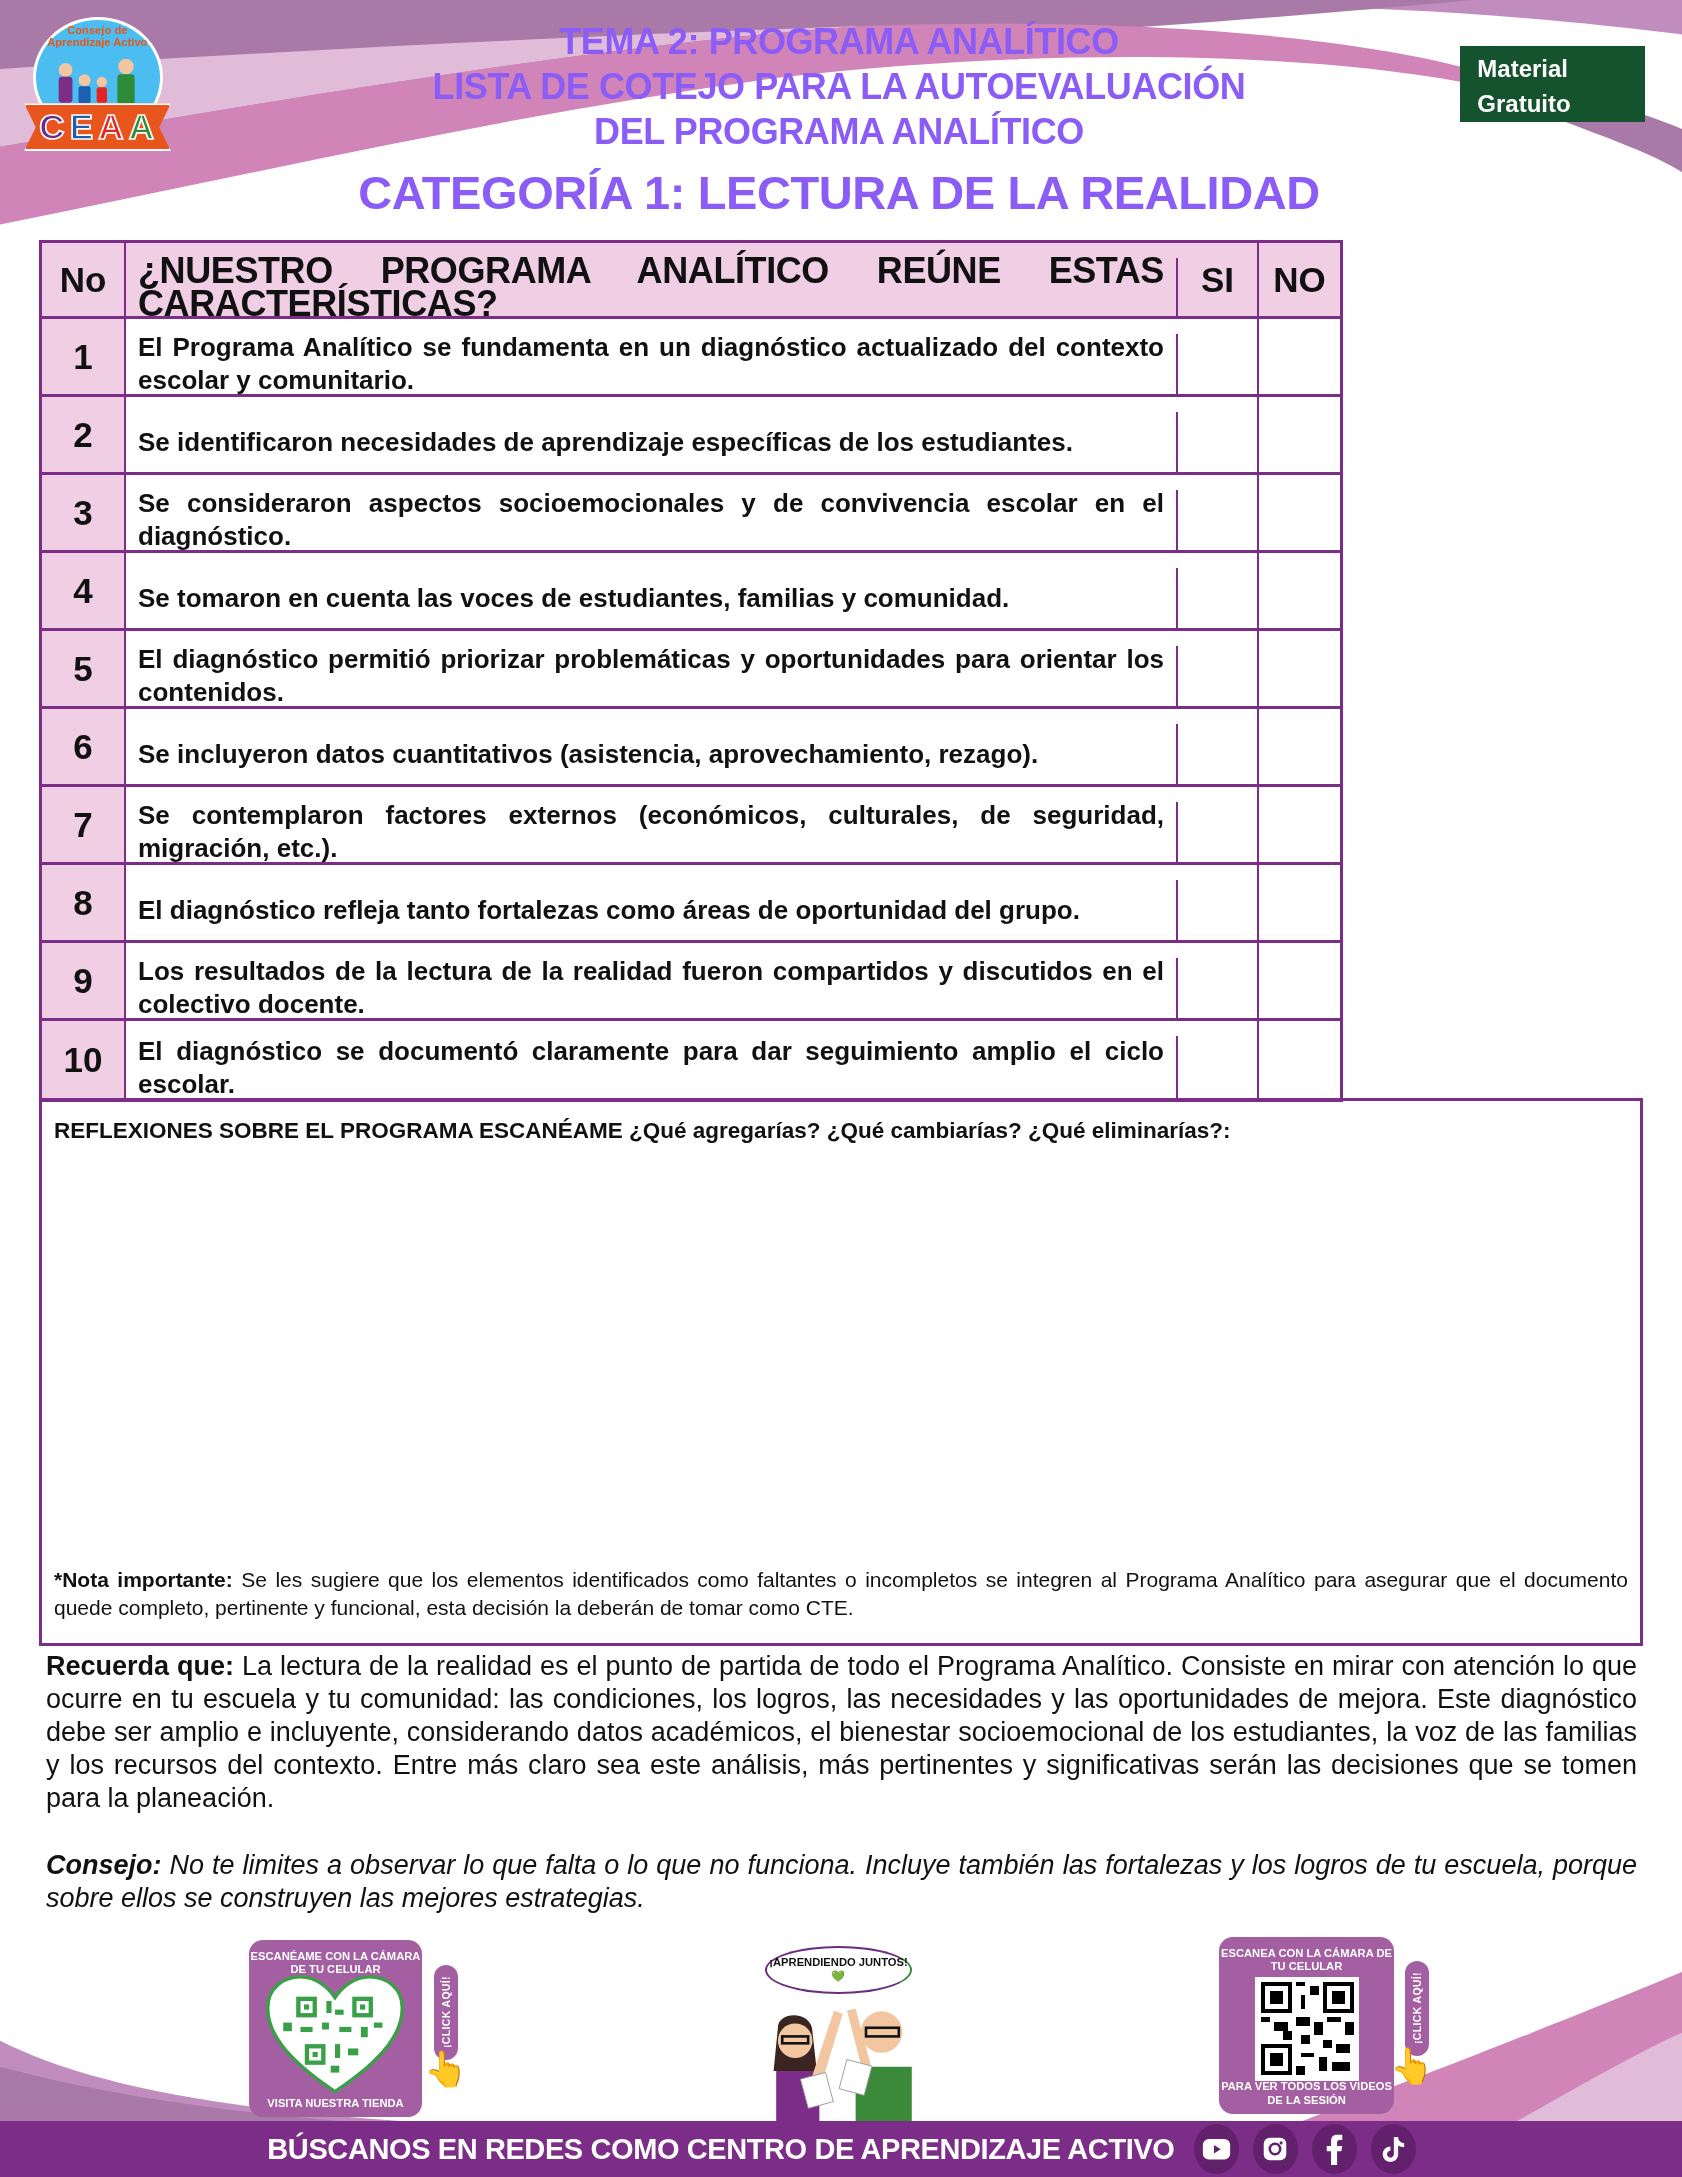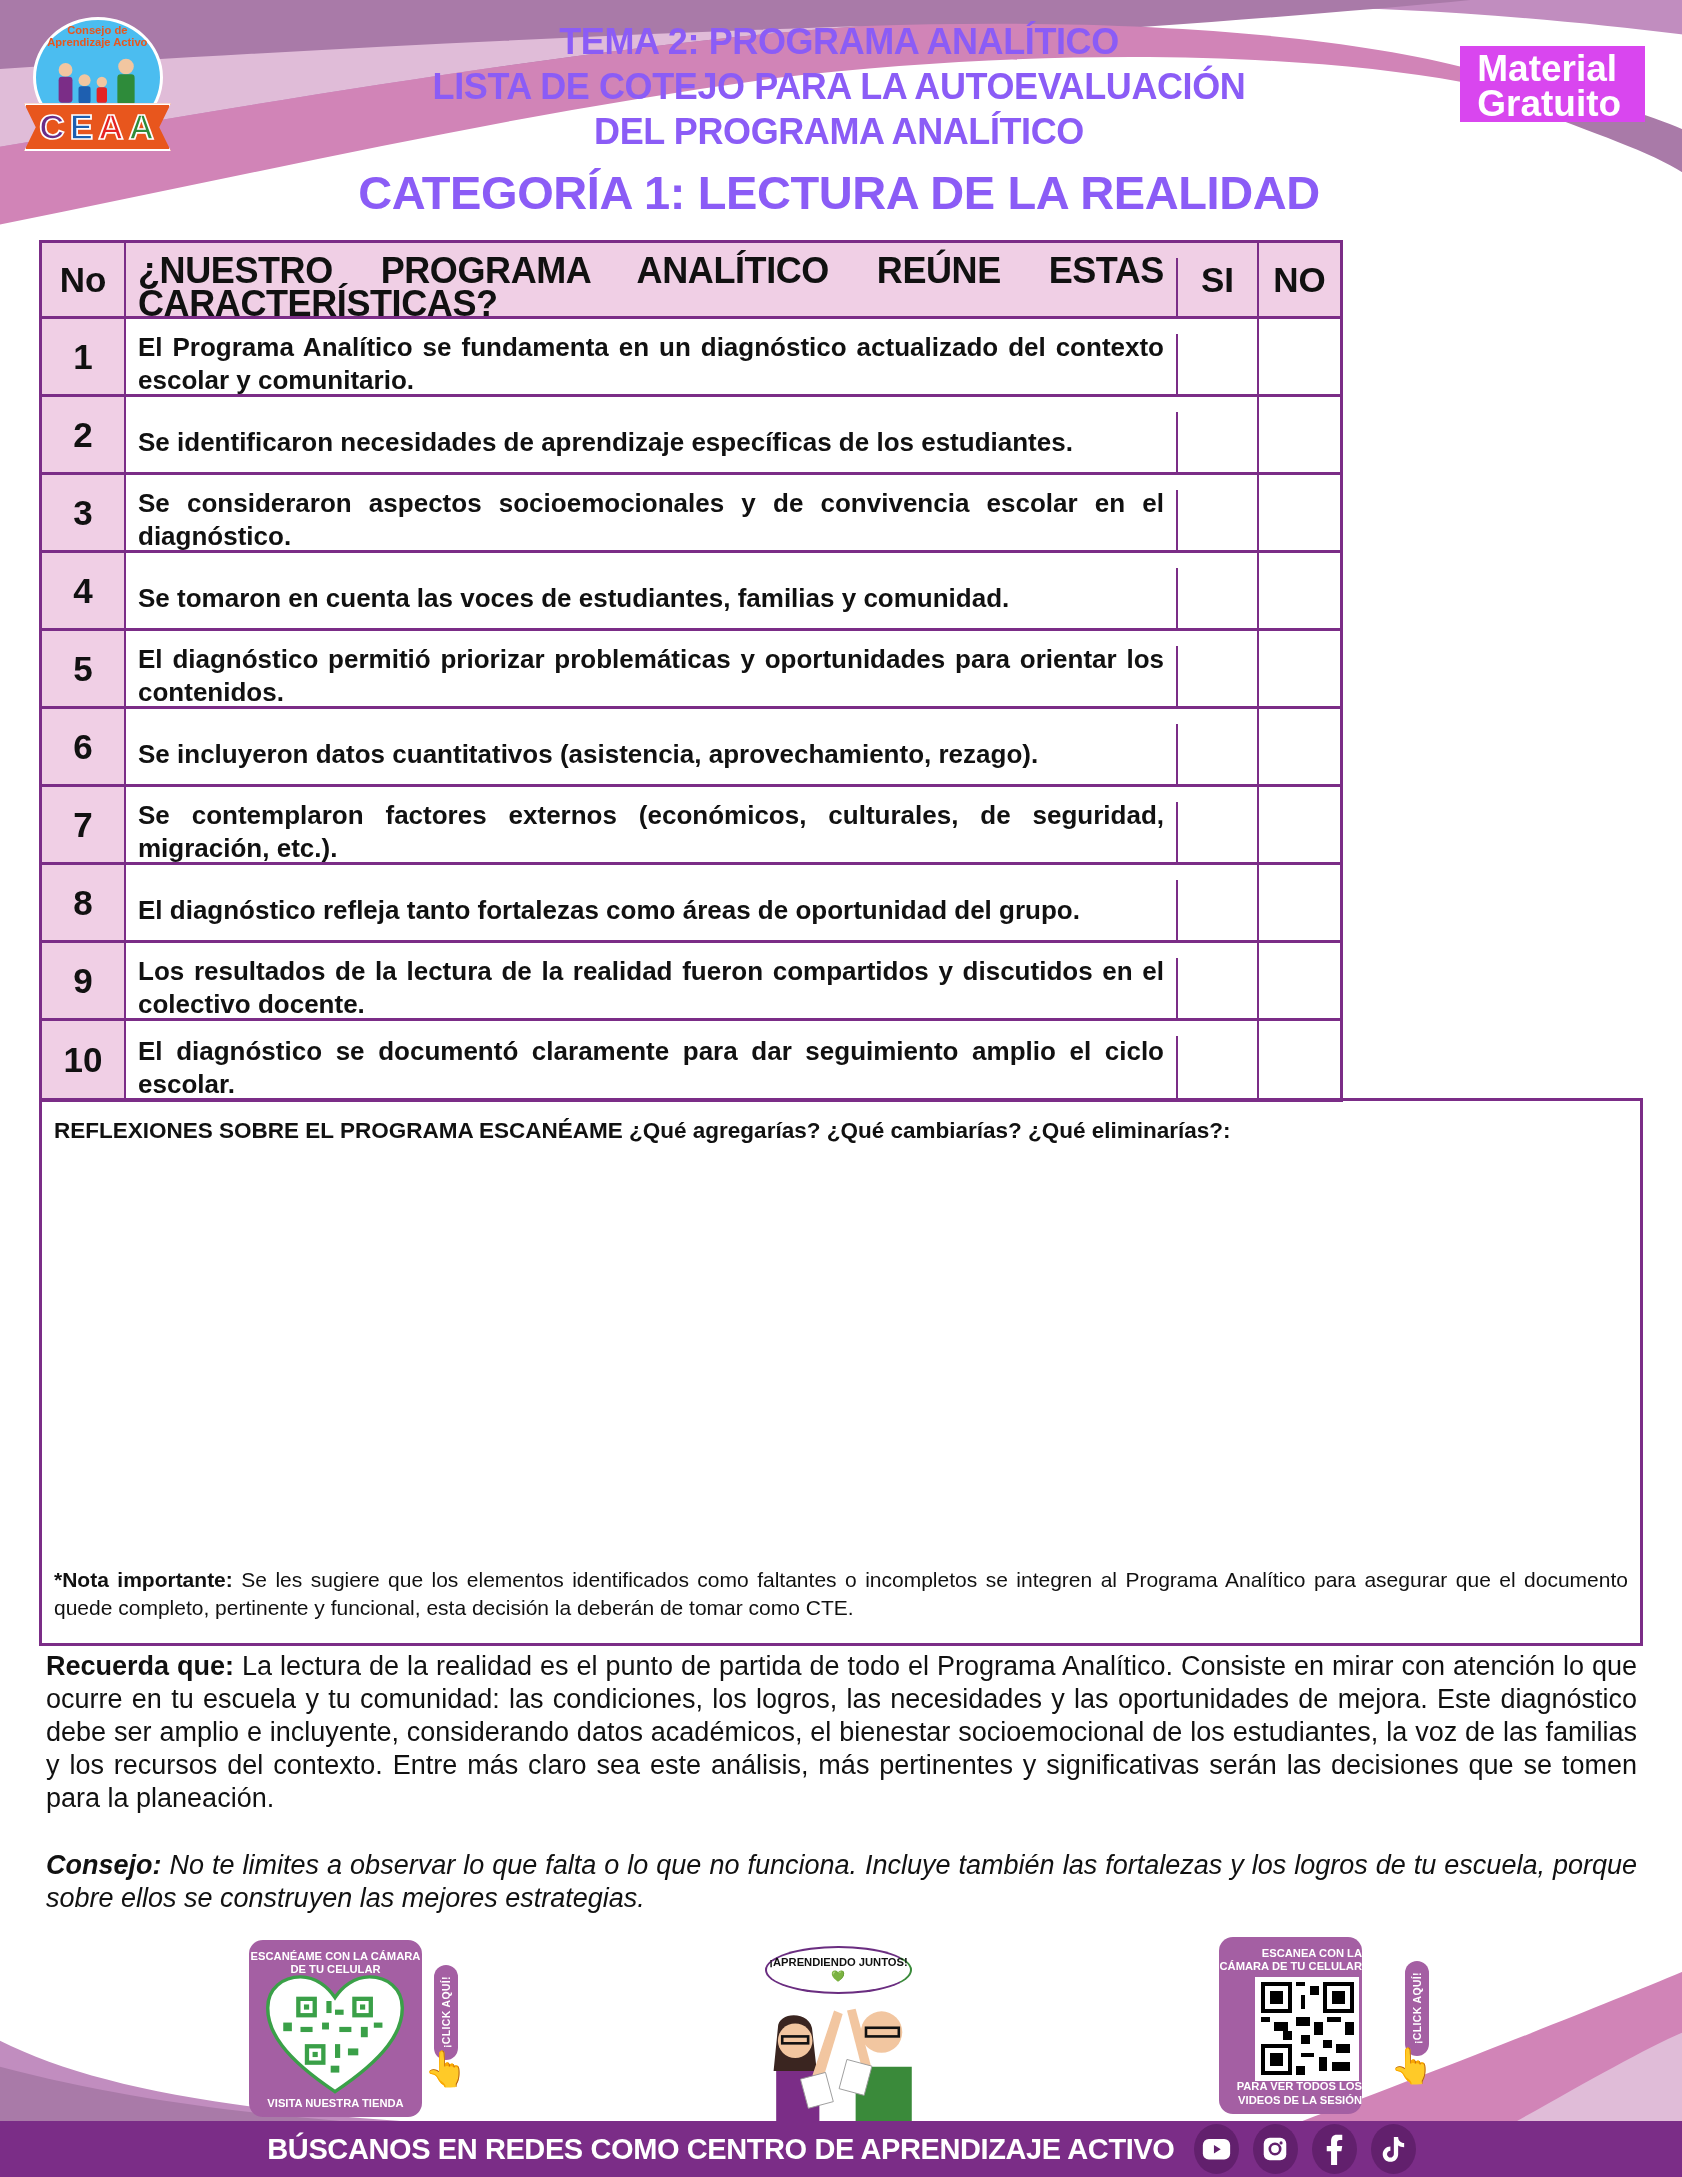--- a/index.html
+++ b/index.html
@@ -12,21 +12,21 @@
   .logo-oval { position: absolute; left: 8.6px; top: 0; width: 130px; height: 121px; border-radius: 50%; background: #4bbdf0; border: 3.5px solid #ffffff; }
   .logo-ring { position: absolute; left: 17.3px; top: 7px; width: 112px; font-size: 11.2px; font-weight: bold; color: #e8561d; text-align: center; }
   .logo-banner { position: absolute; left: 0; top: 86px; width: 147px; height: 48px; background: #e8561d; border: 2.6px solid #fff; clip-path: polygon(0 0, 100% 0, 92% 50%, 100% 100%, 0 100%, 8% 50%); display: flex; justify-content: center; align-items: center; gap: 3.5px; font-size: 35px; font-weight: 900; letter-spacing: 1.7px; }
   .logo-banner span { -webkit-text-stroke: 1.7px #fff; }
   .logo-people { position: absolute; left: 26px; top: 39px; width: 95px; height: 52px; }
 
   .titles { position: absolute; left: 329px; top: 19px; width: 1020px; text-align: center; font-weight: bold; color: #8b5cf6; }
   .titles .t1 { font-size: 36px; line-height: 45px; letter-spacing: -0.4px; }
   .titles .cat { font-size: 47px; line-height: 54px; margin-top: 12px; letter-spacing: -0.4px; }
 
-  .badge { position: absolute; left: 1460px; top: 46px; width: 185px; height: 76px; background: #d946ef; color: #fff; font-size: 37px; line-height: 35px; padding: 5.2px 0 0 17.3px; font-weight: bold; }
+  .badge { position: absolute; left: 1460px; top: 46px; width: 185px; height: 76px; background: #14532d; color: #fff; font-size: 24px; line-height: 35px; padding: 5.2px 0 0 17.3px; font-weight: bold; }
 
   
   .table { position: absolute; left: 39px; top: 240px; width: 1304px; border: 3.5px solid #7b2d87; }
   .row { display: flex; border-bottom: 3.5px solid #7b2d87; }
   .row:last-child { border-bottom: none; }
   .c-no { width: 84px; flex: none; background: #f0cfe5; border-right: 2.6px solid #7b2d87; display: flex; justify-content: center; align-items: center; font-weight: bold; font-size: 35px; }
   .c-q { flex: 1; border-right: 2.6px solid #7b2d87; display: flex; align-items: center; padding: 0 12px 0 12px; font-weight: bold; font-size: 26px; line-height: 33px; text-align: justify; margin-top: 15px; }
   .c-si, .c-nocol { width: 81px; flex: none; display: flex; justify-content: center; align-items: center; font-weight: bold; font-size: 35px; }
   .c-si { border-right: 2.6px solid #7b2d87; }
   .row.head { height: 76px; background: #f0cfe5; }
@@ -243,21 +243,21 @@
     <path d="M70 95 L95 20 L105 24 L82 100 Z" fill="#f2c6a0"></path>
     <circle cx="150" cy="45" r="24" fill="#f2c6a0"></circle>
     <rect x="132" y="40" width="38" height="10" fill="none" stroke="#111" stroke-width="3"></rect>
     <path d="M120 85 H185 V150 H120 Z" fill="#3a8a3a"></path>
     <path d="M128 90 L110 20 L120 18 L138 85 Z" fill="#f2c6a0"></path>
     <rect x="60" y="95" width="30" height="35" fill="#fff" stroke="#999" transform="rotate(-15 75 112)"></rect>
     <rect x="105" y="80" width="30" height="35" fill="#fff" stroke="#999" transform="rotate(15 120 97)"></rect>
   </svg>
 </div>
 
-<div class="qr-card" style="left:1219px;top:1937px;width:143px;height:177px;text-align:right;">
+<div class="qr-card" style="left:1219px;top:1937px;width:175px;height:177px;">
   <div class="cap">ESCANEA CON LA CÁMARA DE TU CELULAR</div>
   <div class="qr-box" style="left:36px;top:40px;">
     <svg viewBox="0 0 21 21" width="93" height="93" shape-rendering="crispEdges">
       <g fill="#000">
         <rect x="0" y="0" width="7" height="7"></rect>
           <rect x="1" y="1" width="5" height="5" fill="#fff"></rect>
           <rect x="2" y="2" width="3" height="3"></rect>
         <rect x="14" y="0" width="7" height="7"></rect>
           <rect x="15" y="1" width="5" height="5" fill="#fff"></rect>
           <rect x="16" y="2" width="3" height="3"></rect>

